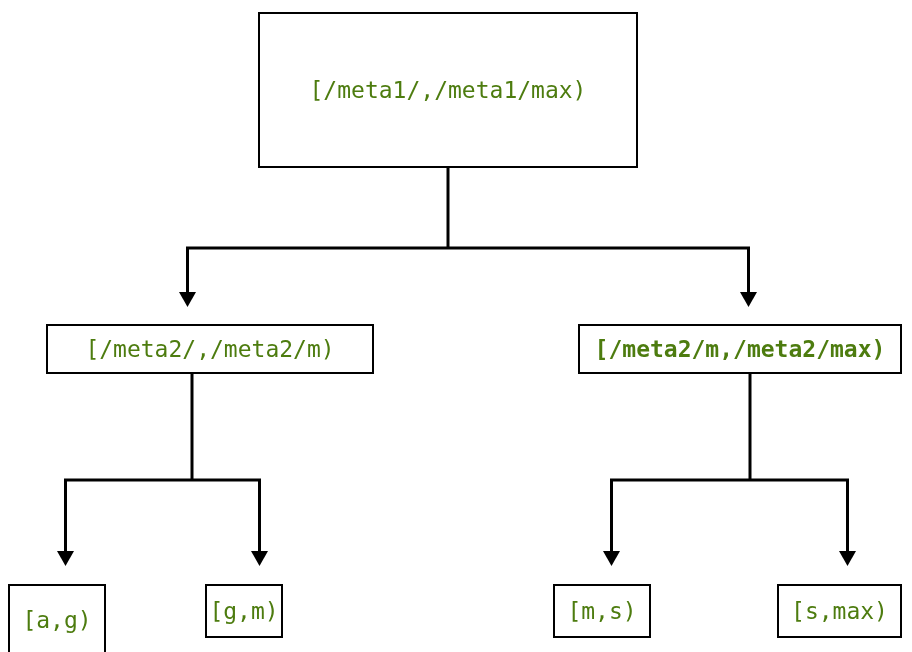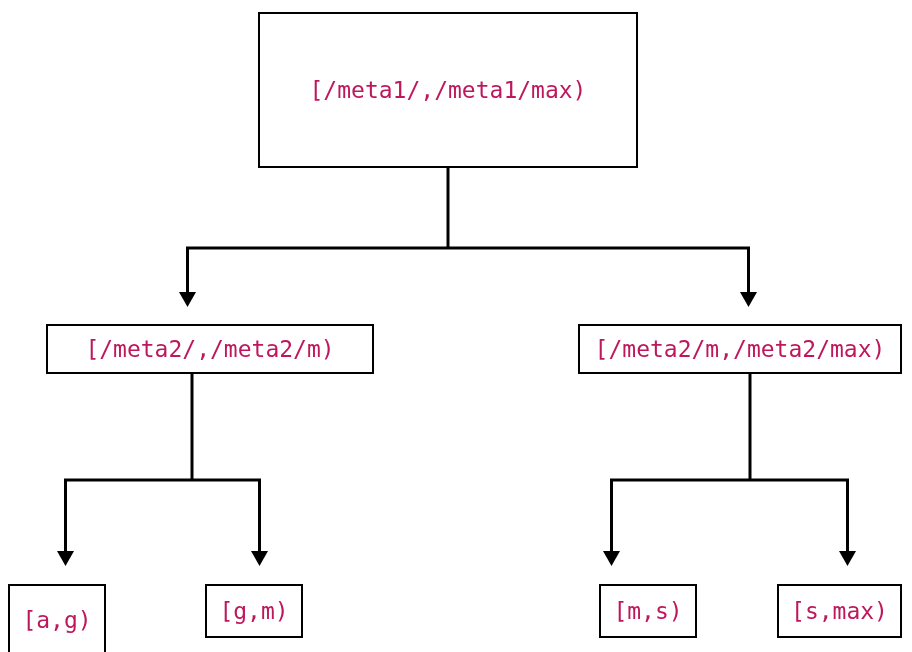--- a/index.html
+++ b/index.html
@@ -23,21 +23,21 @@
     height: 652px;
   }
   .node {
     position: absolute;
     box-sizing: border-box;
     border: 2px solid #000000;
     background: #ffffff;
     display: flex;
     align-items: center;
     justify-content: center;
-    color: #be185d;
+    color: #4d7c0f;
     white-space: pre;
   }
   .node-root {
     font-size: 23px;
     letter-spacing: 0px;
   }
   .node-mid {
     font-size: 23px;
     letter-spacing: 0px;
   }
@@ -89,33 +89,33 @@
   </svg>
 
   <div class="node node-root" style="left:258px; top:12px; width:380px; height:156px;">
     <span class="node-label">[/meta1/,/meta1/max)</span>
   </div>
 
   <div class="node node-mid" style="left:19px; top:324px; width:328px; height:50px;margin-left:27px;">
     <span class="node-label">[/meta2/,/meta2/m)</span>
   </div>
 
-  <div class="node node-mid" style="left:578px; top:324px; width:324px; height:50px;">
+  <div class="node node-mid" style="left:578px; top:324px; width:324px; height:50px;font-weight:bold;">
     <span class="node-label">[/meta2/m,/meta2/max)</span>
   </div>
 
   <div class="node node-leaf" style="left:8px; top:584px; width:98px; height:72px;">
     <span class="node-label">[a,g)</span>
   </div>
 
-  <div class="node node-leaf" style="left:205px; top:584px; width:98px; height:54px;">
+  <div class="node node-leaf" style="left:205px; top:584px; width:78px; height:54px;">
     <span class="node-label">[g,m)</span>
   </div>
 
-  <div class="node node-leaf" style="left:553px; top:584px; width:98px; height:54px;margin-left:46px;">
+  <div class="node node-leaf" style="left:553px; top:584px; width:98px; height:54px;">
     <span class="node-label">[m,s)</span>
   </div>
 
   <div class="node node-leaf" style="left:777px; top:584px; width:125px; height:54px;">
     <span class="node-label">[s,max)</span>
   </div>
 
 </div>
 
 </body></html>

